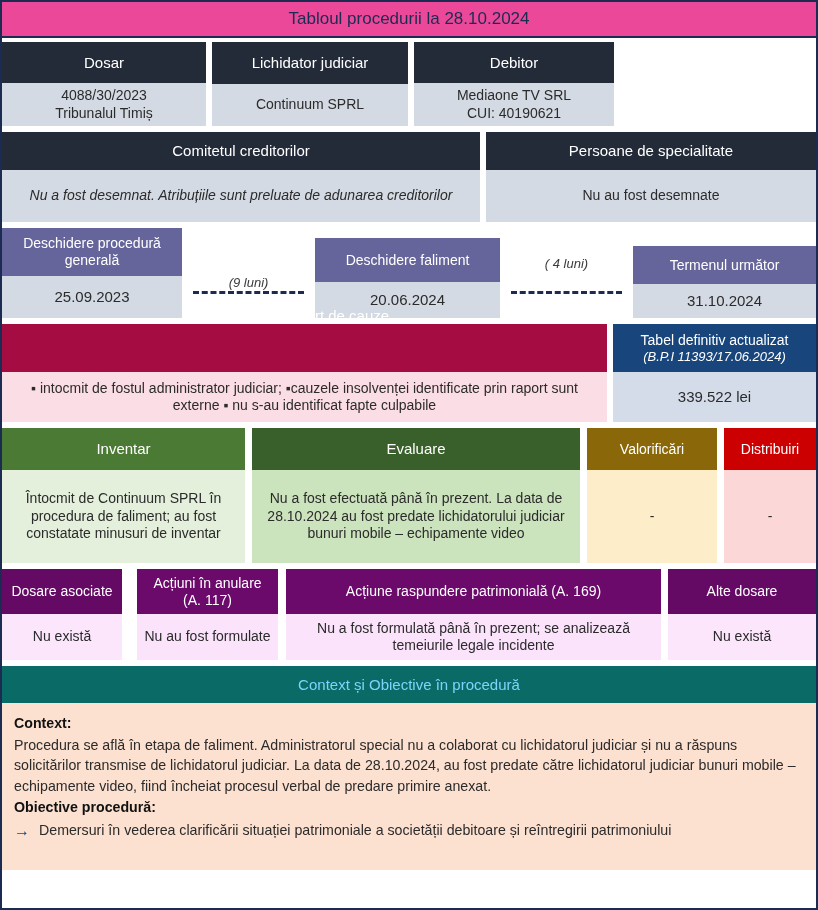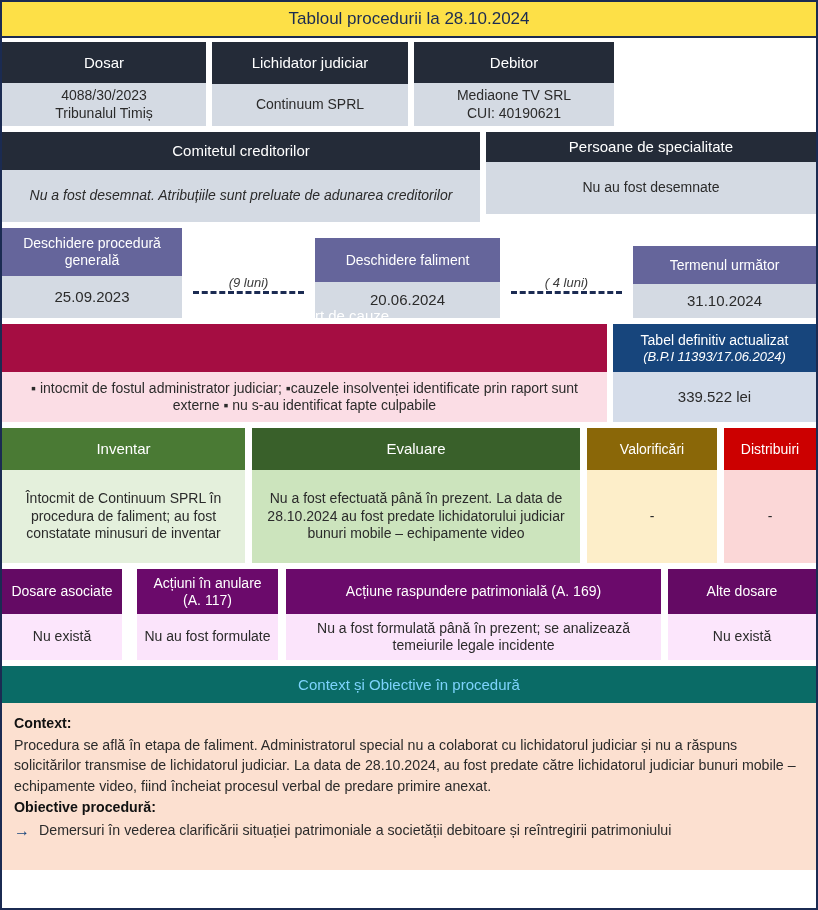--- a/index.html
+++ b/index.html
@@ -38,21 +38,21 @@
     color:#2b2b2b;
   }
   .stack{display:flex;flex-direction:column;box-sizing:border-box;}
 
   
   .title{
     height:34px;
     display:flex;align-items:center;justify-content:center;
     font-size:17px;
     color:#1b2b52;
-    background:#fde047;
+    background:#ec4899;
     border-bottom:2px solid #1b2b52;
   }
 
   
   .navy-hdr{background:#242b38;font-size:15px;}
   .navy-val{background:#d4dae3;font-size:14px;}
 
   
   .tl-hdr{background:#65659b;font-size:14px;color:#fff;}
   .tl-val{background:#d4dae3;font-size:15px;}
@@ -149,41 +149,41 @@
 
   <div class="gap-h"></div>
 
   <div class="row" style="height:90px;">
     <div class="stack" style="width:478px;border-radius:7px;">
       <div class="hdr navy-hdr" style="height:38px;">Comitetul creditorilor</div>
       <div class="val navy-val" style="height:52px;font-style:italic;padding:4px 16px;">Nu a fost desemnat. Atribuțiile sunt preluate de adunarea creditorilor</div>
     </div>
     <div style="width:6px;"></div>
     <div class="stack" style="flex:1;">
-      <div class="hdr navy-hdr" style="height:30px;">Persoane de specialitate</div>
+      <div class="hdr navy-hdr" style="height:38px;">Persoane de specialitate</div>
       <div class="val navy-val" style="height:52px;">Nu au fost desemnate</div>
     </div>
   </div>
 
   <div class="gap-h"></div>
 
   <div class="row" style="height:90px;">
     <div class="stack" style="width:180px;">
       <div class="hdr tl-hdr" style="height:48px;">Deschidere procedură generală</div>
       <div class="val tl-val" style="height:42px;">25.09.2023</div>
     </div>
     <div class="tl-gapbox" style="width:133px;">
       <div class="tl-gap-label">(9 luni)</div>
       <div class="tl-dash"></div>
     </div>
     <div class="stack" style="width:185px;">
       <div class="hdr tl-hdr" style="height:44px;margin-top:10px;">Deschidere faliment</div>
       <div class="val tl-val" style="height:36px;">20.06.2024</div>
     </div>
-    <div class="tl-gapbox" style="width:133px;">
+    <div class="tl-gapbox" style="width:133px;gap:19px;">
       <div class="tl-gap-label">( 4 luni)</div>
       <div class="tl-dash"></div>
     </div>
     <div class="stack" style="flex:1;">
       <div class="hdr tl-hdr" style="height:38px;margin-top:18px;">Termenul următor</div>
       <div class="val tl-val" style="height:34px;">31.10.2024</div>
     </div>
   </div>
 
   <div class="gap-h"></div>

